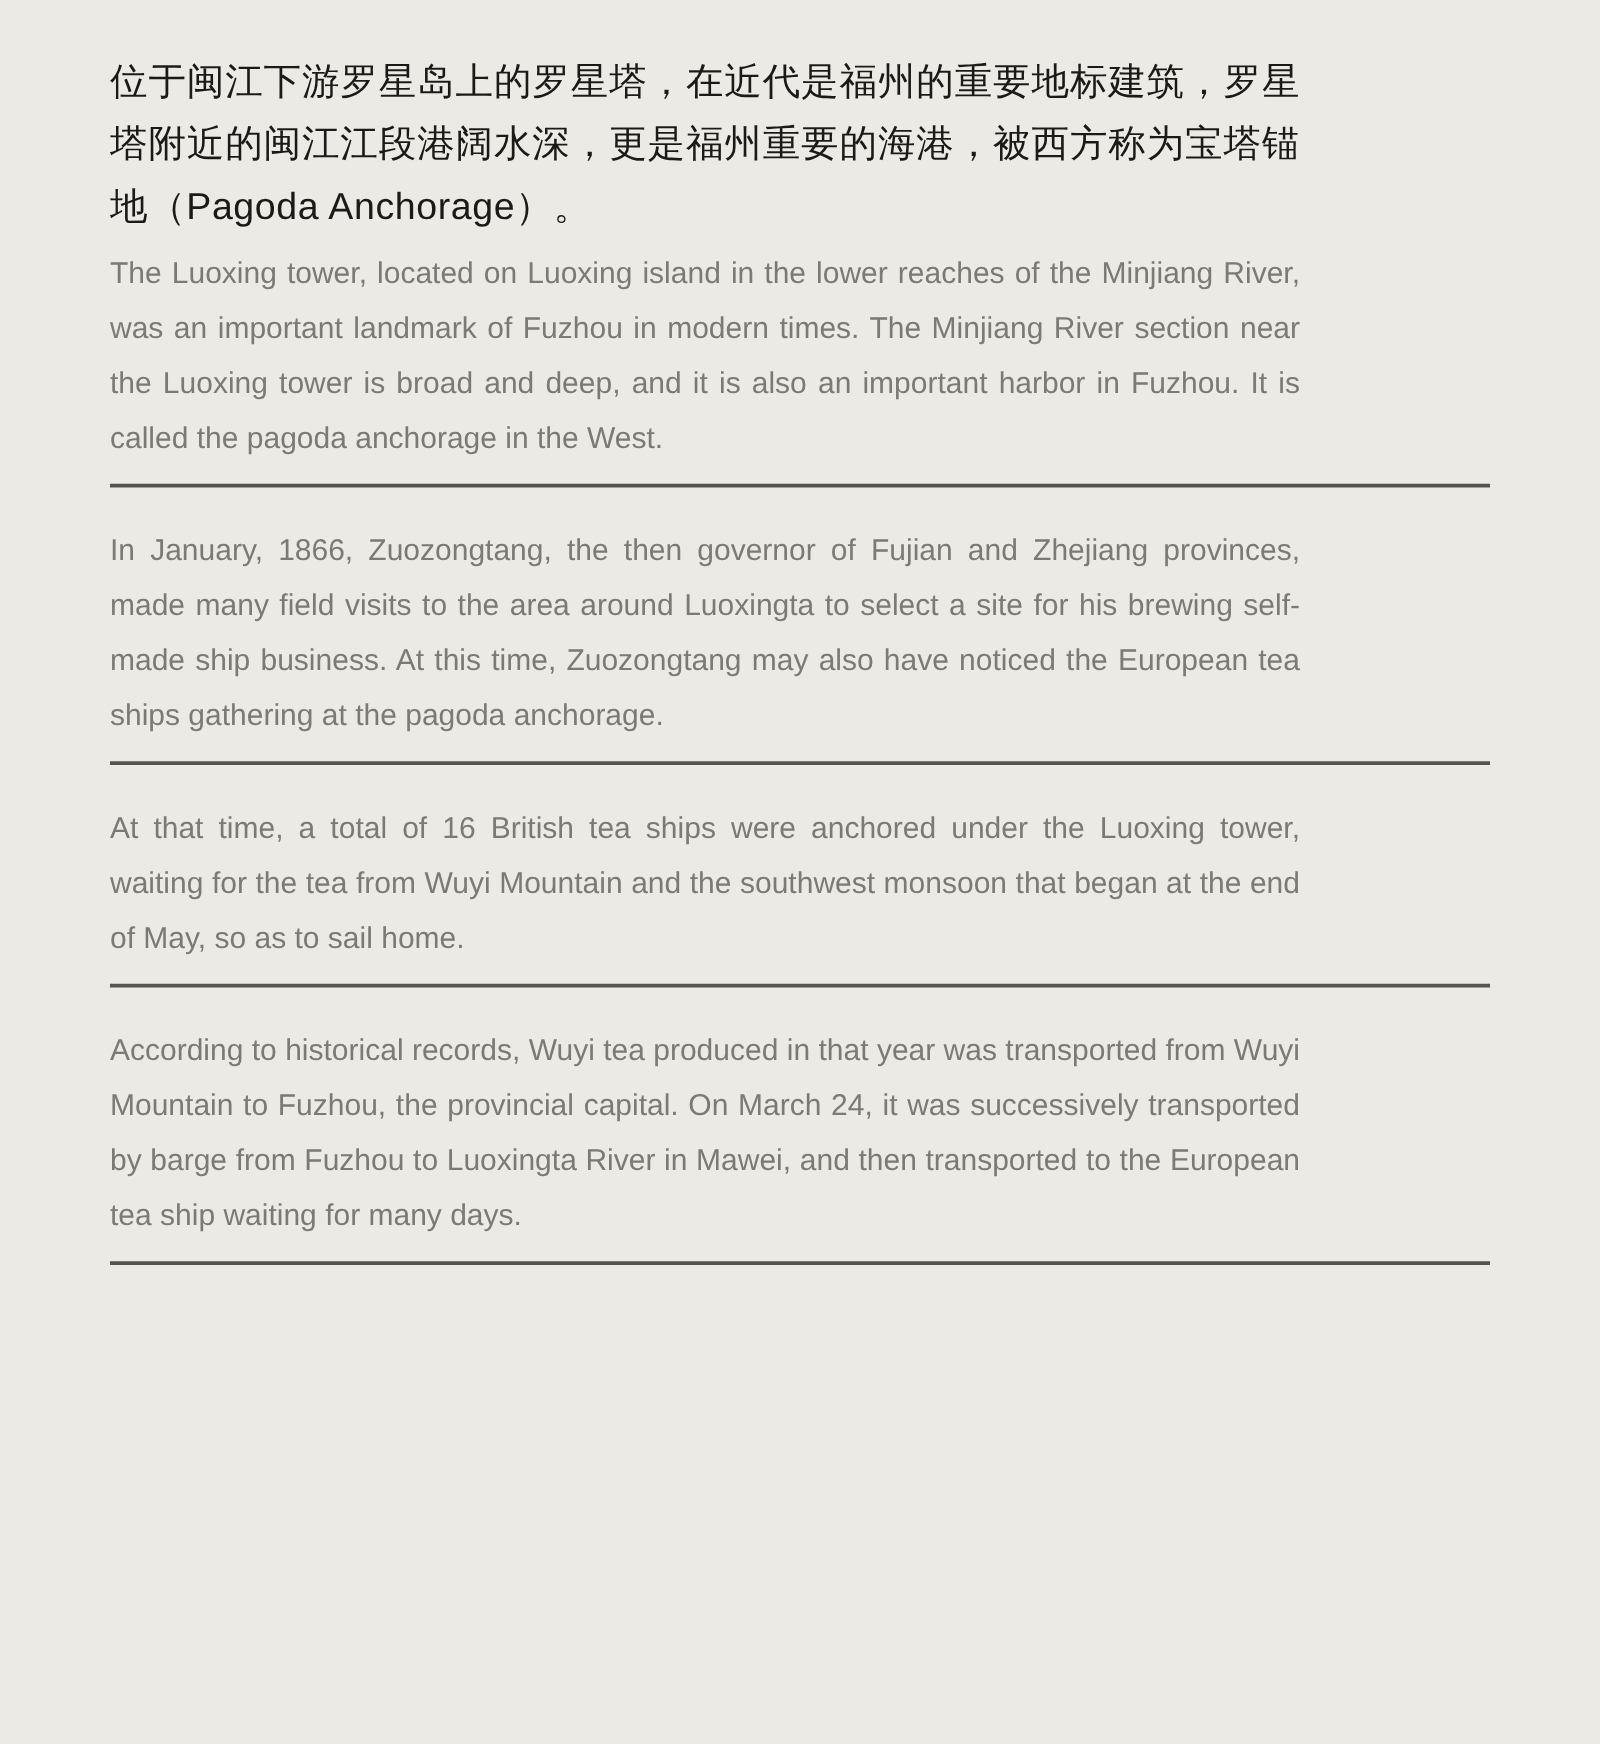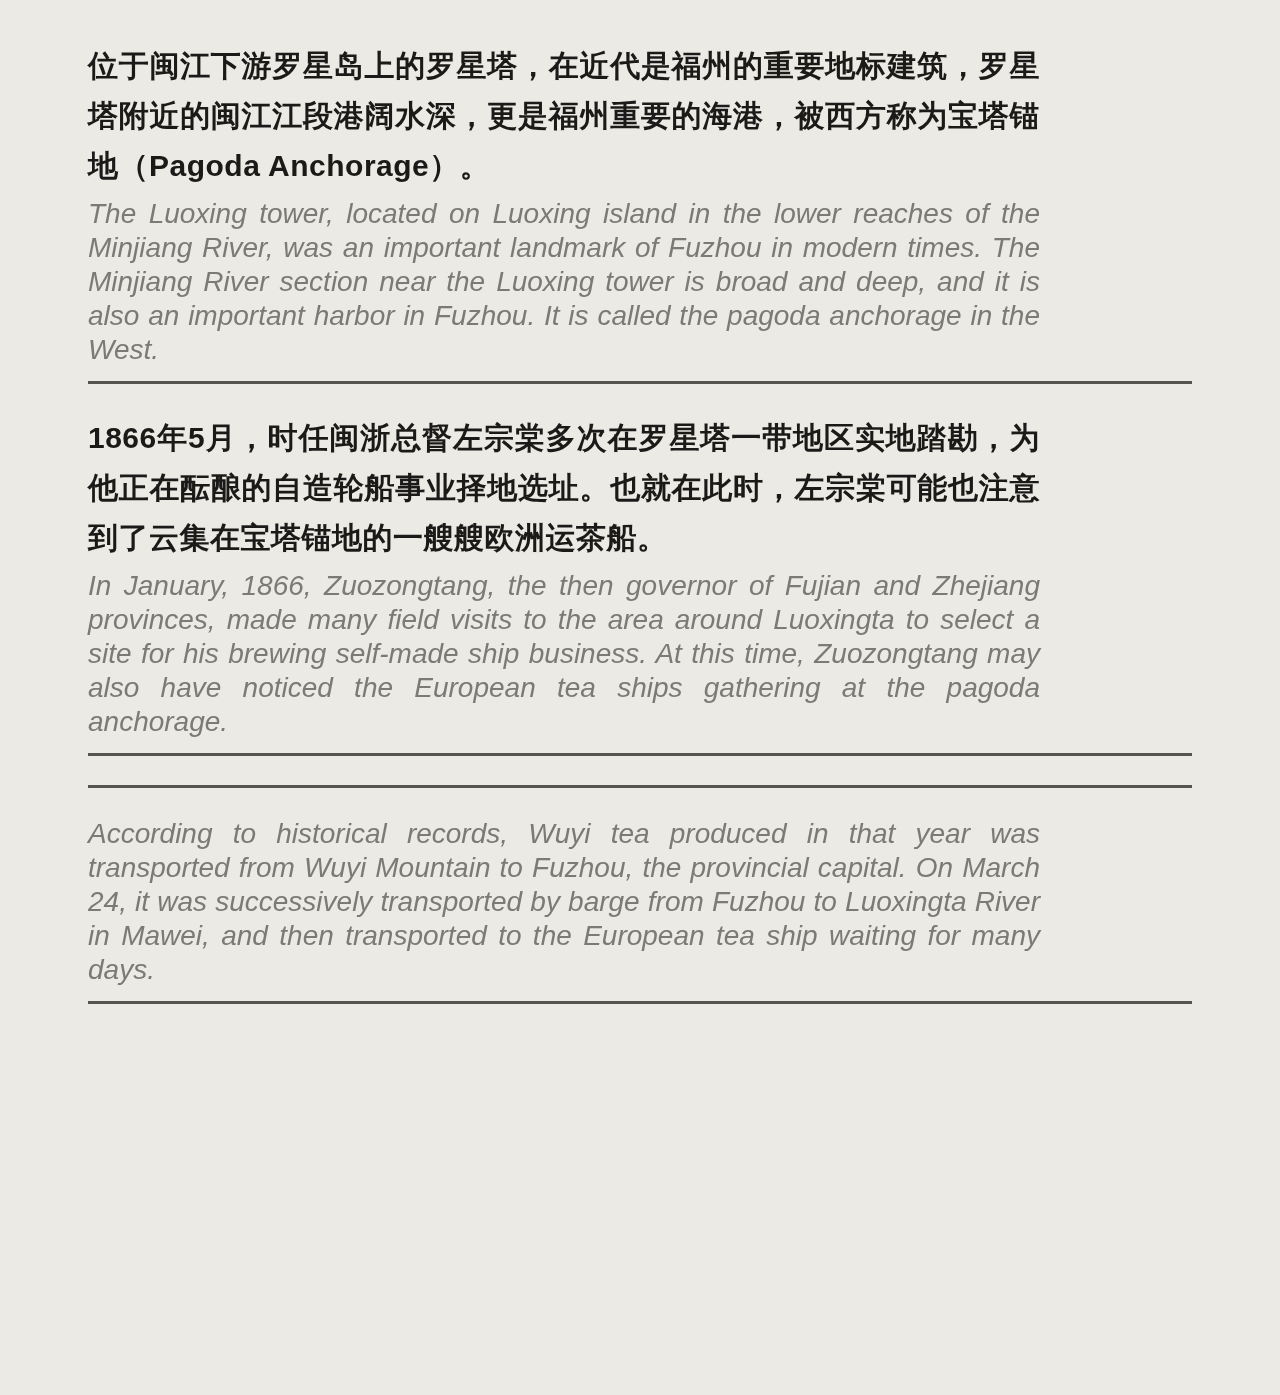--- a/index.html
+++ b/index.html
@@ -22,31 +22,30 @@
     width: 1104px; 
   }
   .cn {
     width: 952px;
     margin: 0;
     font-size: 30px;
     line-height: 50px;
     letter-spacing: 0.5px;
     color: #1B1A18;
     text-align: justify;
-    font-weight: 700;
+    font-weight: 400;
   }
   .en {
     width: 952px;
     margin: 6px 0 0 0;
-    font-size: 28px;
-    line-height: 34px;
+    font-size: 24px;
+    line-height: 44px;
     color: #7B7A76;
     text-align: justify;
     font-weight: 400;
-    font-style: italic;
   }
   .en::after, .cn::after { 
     content: "";
     display: inline-block;
     width: 0;
   }
   .divider {
     height: 3px;
     width: 100%;
     background: #55544E;
@@ -58,26 +57,26 @@
 
 <div class="content">
 
   <section class="block">
     <p class="cn">位于闽江下游罗星岛上的罗星塔，在近代是福州的重要地标建筑，罗星塔附近的闽江江段港阔水深，更是福州重要的海港，被西方称为宝塔锚地（Pagoda Anchorage）。</p>
     <p class="en">The Luoxing tower, located on Luoxing island in the lower reaches of the Minjiang River, was an important landmark of Fuzhou in modern times. The Minjiang River section near the Luoxing tower is broad and deep, and it is also an important harbor in Fuzhou. It is called the pagoda anchorage in the West.</p>
     <div class="divider"></div>
   </section>
 
   <section class="block">
-    <p class="cn">1866年5月，时任闽浙总督左宗棠多次在罗星塔一带地区实地踏勘，为他正在酝酿的自造轮船事业择地选址。也就在此时，左宗棠可能也注意到了云集在宝塔锚地的一艘艘欧洲运茶船。</p>
     <p class="en">In January, 1866, Zuozongtang, the then governor of Fujian and Zhejiang provinces, made many field visits to the area around Luoxingta to select a site for his brewing self-made ship business. At this time, Zuozongtang may also have noticed the European tea ships gathering at the pagoda anchorage.</p>
     <div class="divider"></div>
   </section>
 
   <section class="block">
+    <p class="en">At that time, a total of 16 British tea ships were anchored under the Luoxing tower, waiting for the tea from Wuyi Mountain and the southwest monsoon that began at the end of May, so as to sail home.</p>
     <div class="divider"></div>
   </section>
 
   <section class="block">
     <p class="en">According to historical records, Wuyi tea produced in that year was transported from Wuyi Mountain to Fuzhou, the provincial capital. On March 24, it was successively transported by barge from Fuzhou to Luoxingta River in Mawei, and then transported to the European tea ship waiting for many days.</p>
     <div class="divider"></div>
   </section>
 
 </div>
 

